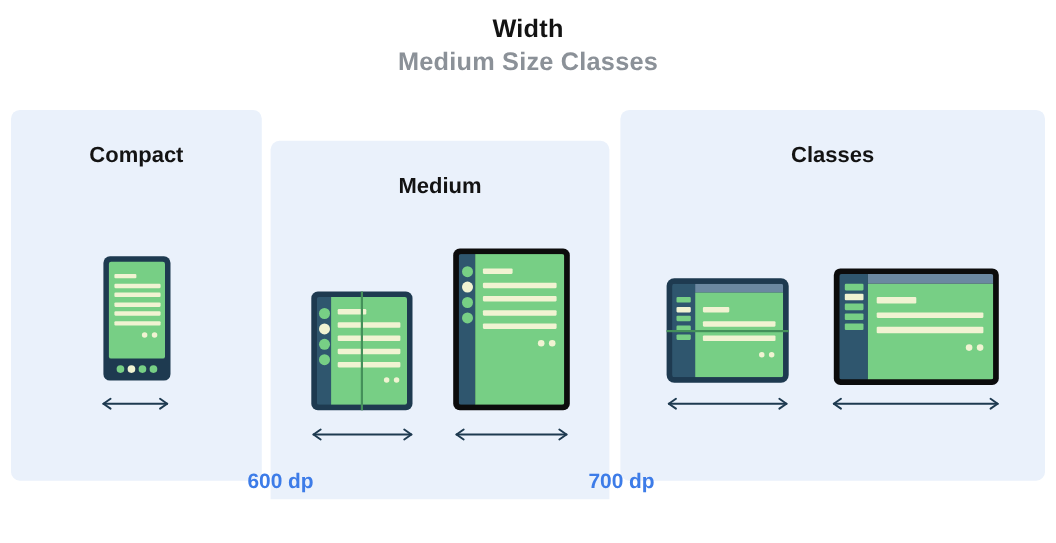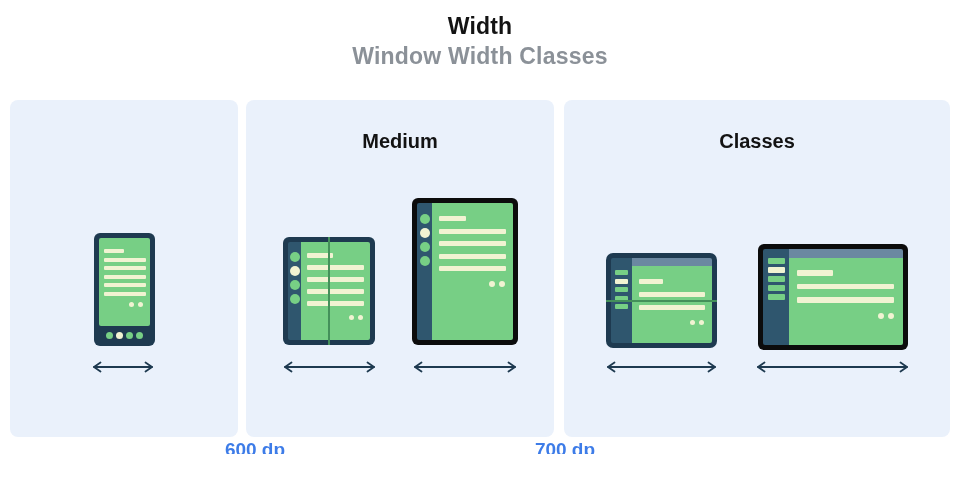--- a/index.html
+++ b/index.html
@@ -9,21 +9,21 @@
 
   
   .title { position:absolute; top:13px; left:0; width:960px; text-align:center;
            font-size:23px; font-weight:700; color:#131313; letter-spacing:.2px; }
   .subtitle { position:absolute; top:43px; left:0; width:960px; text-align:center;
               font-size:23px; font-weight:700; color:#8b9198; letter-spacing:.2px; }
 
   
   .panel { position:absolute; top:100px; height:337px; background:#eaf1fb; border-radius:8px; }
   .panel-compact  { left:10px;  width:228px; }
-  .panel-medium   { left:246px; width:308px; }
+  .panel-medium   { left:246px; width:308px;margin-top:28px; }
   .panel-expanded { left:564px; width:386px; }
   .panel-label { margin-top:30px; text-align:center; font-size:20px; font-weight:700; color:#131313; }
 
   
   .device { position:absolute; }
   .ln { display:block; height:4px; background:#f1f3d2; border-radius:1px; flex:none; }
   .content-dots { display:flex; justify-content:flex-end; gap:4px; padding-right:3px; margin-top:2px; }
   .content-dots i { display:block; width:5px; height:5px; border-radius:50%; background:#f1f3d2; }
   .rail { background:#2f566e; display:flex; flex-direction:column; align-items:center; flex:none; }
   .rail i { display:block; width:10px; height:10px; border-radius:50%; background:#77cf85; flex:none; }
@@ -85,32 +85,33 @@
   .land2 .ln.short { width:36px; }
   .land2 .ln.long { margin-right:3px; }
   .land2 .content-dots i { width:6px; height:6px; }
 
   
   .arrow { position:absolute; top:260px; }
   .arrow path { fill:none; stroke:#1e3a50; stroke-width:1.8; stroke-linecap:round; stroke-linejoin:round; }
 
   
   .rseg { position:absolute; top:461px; height:5px; border-radius:2.5px; background:#3d7ce8; }
-  .rlabel { position:absolute; top:438px; height:24px; line-height:24px; text-align:center;
+  .rlabel { position:absolute; top:427px; height:24px; line-height:24px; text-align:center;
             font-size:19px; font-weight:700; color:#3d7ce8; }
 </style>
 </head>
 <body>
 
 <div id="canvas">
 
   <div class="title">Width</div>
-  <div class="subtitle">Window Width Classes</div>
+  <div class="subtitle">Medium Size Classes</div>
 
   <div class="panel panel-compact">
+    <div class="panel-label">Compact</div>
 
     <div class="device phone">
       <div class="screen">
         <i class="ln short"></i>
         <i class="ln long"></i>
         <i class="ln long"></i>
         <i class="ln long"></i>
         <i class="ln long"></i>
         <i class="ln long"></i>
         <div class="content-dots">

